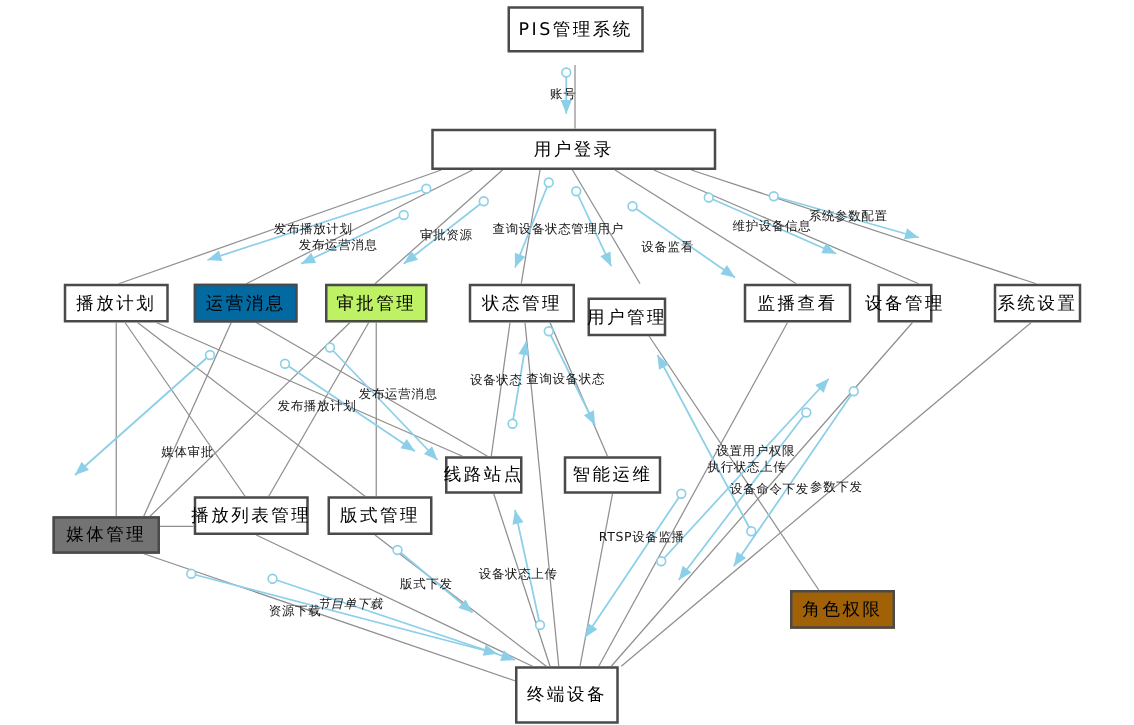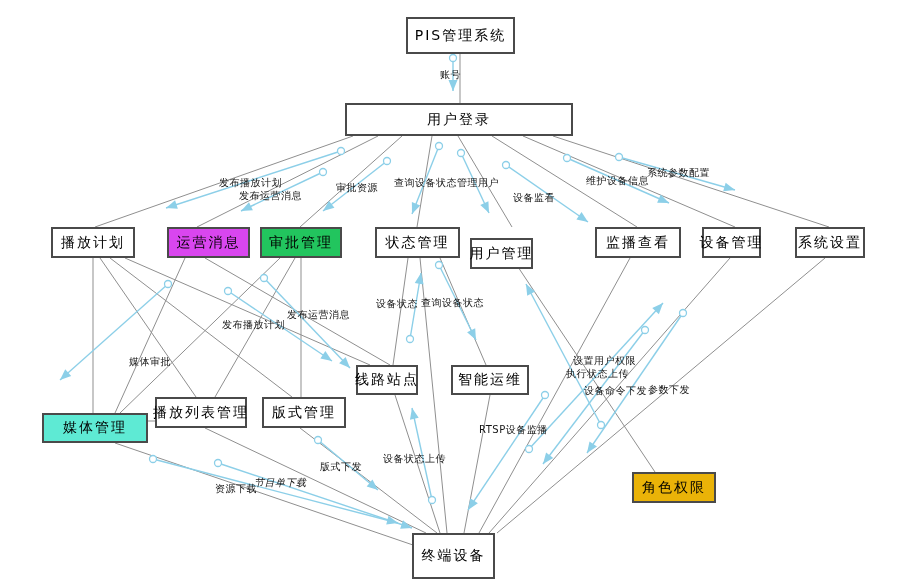--- a/index.html
+++ b/index.html
@@ -119,36 +119,36 @@
       <polygon points="378,490 372.430395722919,479.5009758455025 366.6687361259387,486.41496736187895" fill="#8ccfe8"></polygon>
       <circle cx="318" cy="440" r="3.5" fill="#ffffff" stroke="#8ccfe8" stroke-width="1.3"></circle>
       <line x1="153" y1="459" x2="398" y2="523" stroke="#8ccfe8" stroke-width="1.4"></line>
       <polygon points="398,523 388.49447853509656,515.8659225067104 386.21978789787835,524.5737226023116" fill="#8ccfe8"></polygon>
       <circle cx="153" cy="459" r="3.5" fill="#ffffff" stroke="#8ccfe8" stroke-width="1.3"></circle>
       <line x1="218" y1="463" x2="412" y2="528" stroke="#8ccfe8" stroke-width="1.4"></line>
       <polygon points="412,528 402.99949404074886,520.2384993411399 400.1402510398464,528.7722399899874" fill="#8ccfe8"></polygon>
       <circle cx="218" cy="463" r="3.5" fill="#ffffff" stroke="#8ccfe8" stroke-width="1.3"></circle>
     </svg>
   <div id="nodes">
-      <div class="node" style="left: 406px; top: 17px; width: 109px; height: 37px; border-color: rgb(74, 74, 74); background: rgb(255, 255, 255);">PIS管理系统</div>
+      <div class="node" style="left: 406px; top: 5px; width: 109px; height: 37px; border-color: rgb(74, 74, 74); background: rgb(255, 255, 255);">PIS管理系统</div>
       <div class="node" style="left: 345px; top: 103px; width: 228px; height: 33px; border-color: rgb(74, 74, 74); background: rgb(255, 255, 255);">用户登录</div>
       <div class="node" style="left: 51px; top: 227px; width: 84px; height: 31px; border-color: rgb(74, 74, 74); background: rgb(255, 255, 255);">播放计划</div>
-      <div class="node" style="left: 155px; top: 227px; width: 83px; height: 31px; border-color: rgb(74, 74, 74); background: #d946ef; margin-left: 12px;">运营消息</div>
-      <div class="node" style="left: 260px; top: 227px; width: 82px; height: 31px; border-color: rgb(74, 74, 74); background: #22c55e;">审批管理</div>
+      <div class="node" style="left: 155px; top: 227px; width: 83px; height: 31px; border-color: rgb(74, 74, 74); background: #0369a1;">运营消息</div>
+      <div class="node" style="left: 260px; top: 227px; width: 82px; height: 31px; border-color: rgb(74, 74, 74); background: #bef264;">审批管理</div>
       <div class="node" style="left: 375px; top: 227px; width: 85px; height: 31px; border-color: rgb(74, 74, 74); background: rgb(255, 255, 255);">状态管理</div>
       <div class="node" style="left: 470px; top: 238px; width: 63px; height: 31px; border-color: rgb(74, 74, 74); background: rgb(255, 255, 255);">用户管理</div>
       <div class="node" style="left: 595px; top: 227px; width: 86px; height: 31px; border-color: rgb(74, 74, 74); background: rgb(255, 255, 255);">监播查看</div>
-      <div class="node" style="left: 702px; top: 227px; width: 59px; height: 31px; border-color: rgb(74, 74, 74); background: rgb(255, 255, 255);">设备管理</div>
+      <div class="node" style="left: 702px; top: 227px; width: 44px; height: 31px; border-color: rgb(74, 74, 74); background: rgb(255, 255, 255);">设备管理</div>
       <div class="node" style="left: 795px; top: 227px; width: 70px; height: 31px; border-color: rgb(74, 74, 74); background: rgb(255, 255, 255);">系统设置</div>
       <div class="node" style="left: 356px; top: 365px; width: 62px; height: 30px; border-color: rgb(74, 74, 74); background: rgb(255, 255, 255);">线路站点</div>
       <div class="node" style="left: 451px; top: 365px; width: 78px; height: 30px; border-color: rgb(74, 74, 74); background: rgb(255, 255, 255);">智能运维</div>
-      <div class="node" style="left: 42px; top: 413px; width: 106px; height: 30px; border-color: rgb(74, 74, 74); background: #5eead4;">媒体管理</div>
+      <div class="node" style="left: 42px; top: 413px; width: 86px; height: 30px; border-color: rgb(74, 74, 74); background: #737373;">媒体管理</div>
       <div class="node" style="left: 155px; top: 397px; width: 92px; height: 31px; border-color: rgb(74, 74, 74); background: rgb(255, 255, 255);">播放列表管理</div>
       <div class="node" style="left: 262px; top: 397px; width: 84px; height: 31px; border-color: rgb(74, 74, 74); background: rgb(255, 255, 255);">版式管理</div>
-      <div class="node" style="left: 632px; top: 472px; width: 84px; height: 31px; border-color: rgb(74, 74, 74); background: #eab308;">角色权限</div>
+      <div class="node" style="left: 632px; top: 472px; width: 84px; height: 31px; border-color: rgb(74, 74, 74); background: #a16207;">角色权限</div>
       <div class="node" style="left: 412px; top: 533px; width: 83px; height: 46px; border-color: rgb(74, 74, 74); background: rgb(255, 255, 255);">终端设备</div>
       <span class="edge-label" style="left: 440px; top: 68px;">账号</span>
       <span class="edge-label" style="left: 219px; top: 176px;">发布播放计划</span>
       <span class="edge-label" style="left: 239px; top: 189px;">发布运营消息</span>
       <span class="edge-label" style="left: 336px; top: 181px;">审批资源</span>
       <span class="edge-label" style="left: 394px; top: 176px;">查询设备状态</span>
       <span class="edge-label" style="left: 457px; top: 176px;">管理用户</span>
       <span class="edge-label" style="left: 513px; top: 191px;">设备监看</span>
       <span class="edge-label" style="left: 586px; top: 174px;">维护设备信息</span>
       <span class="edge-label" style="left: 647px; top: 166px;">系统参数配置</span>

